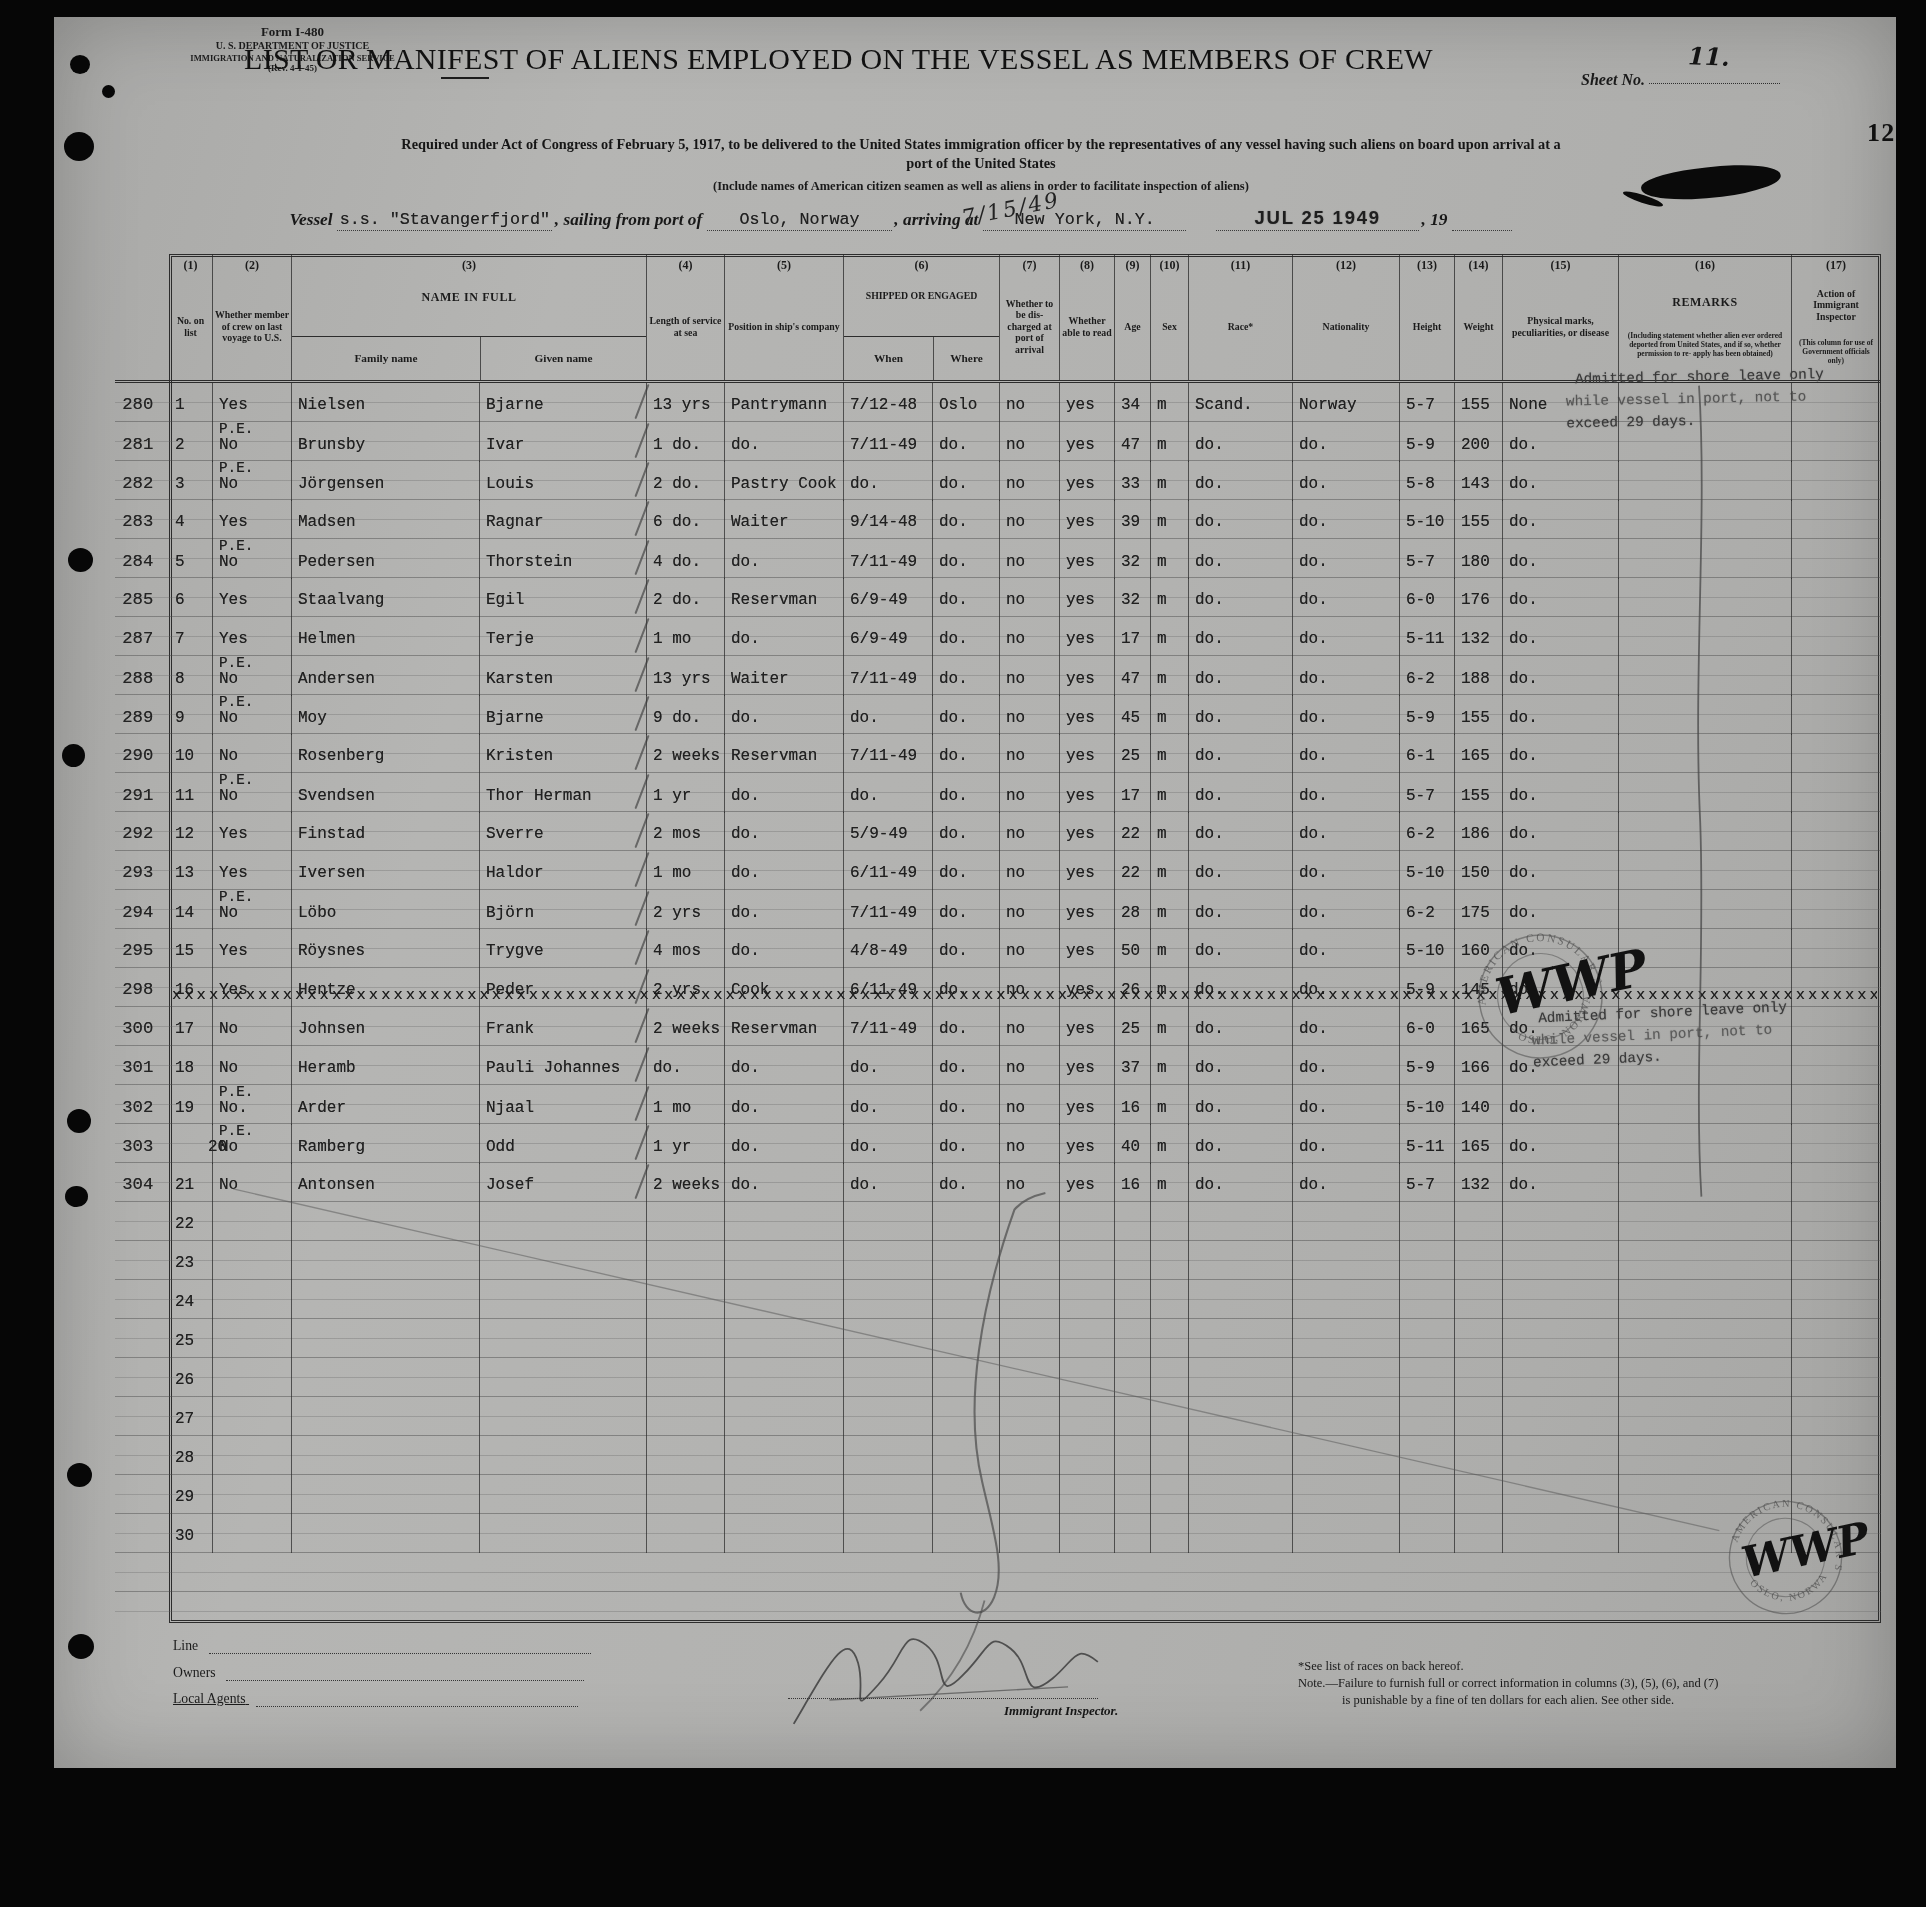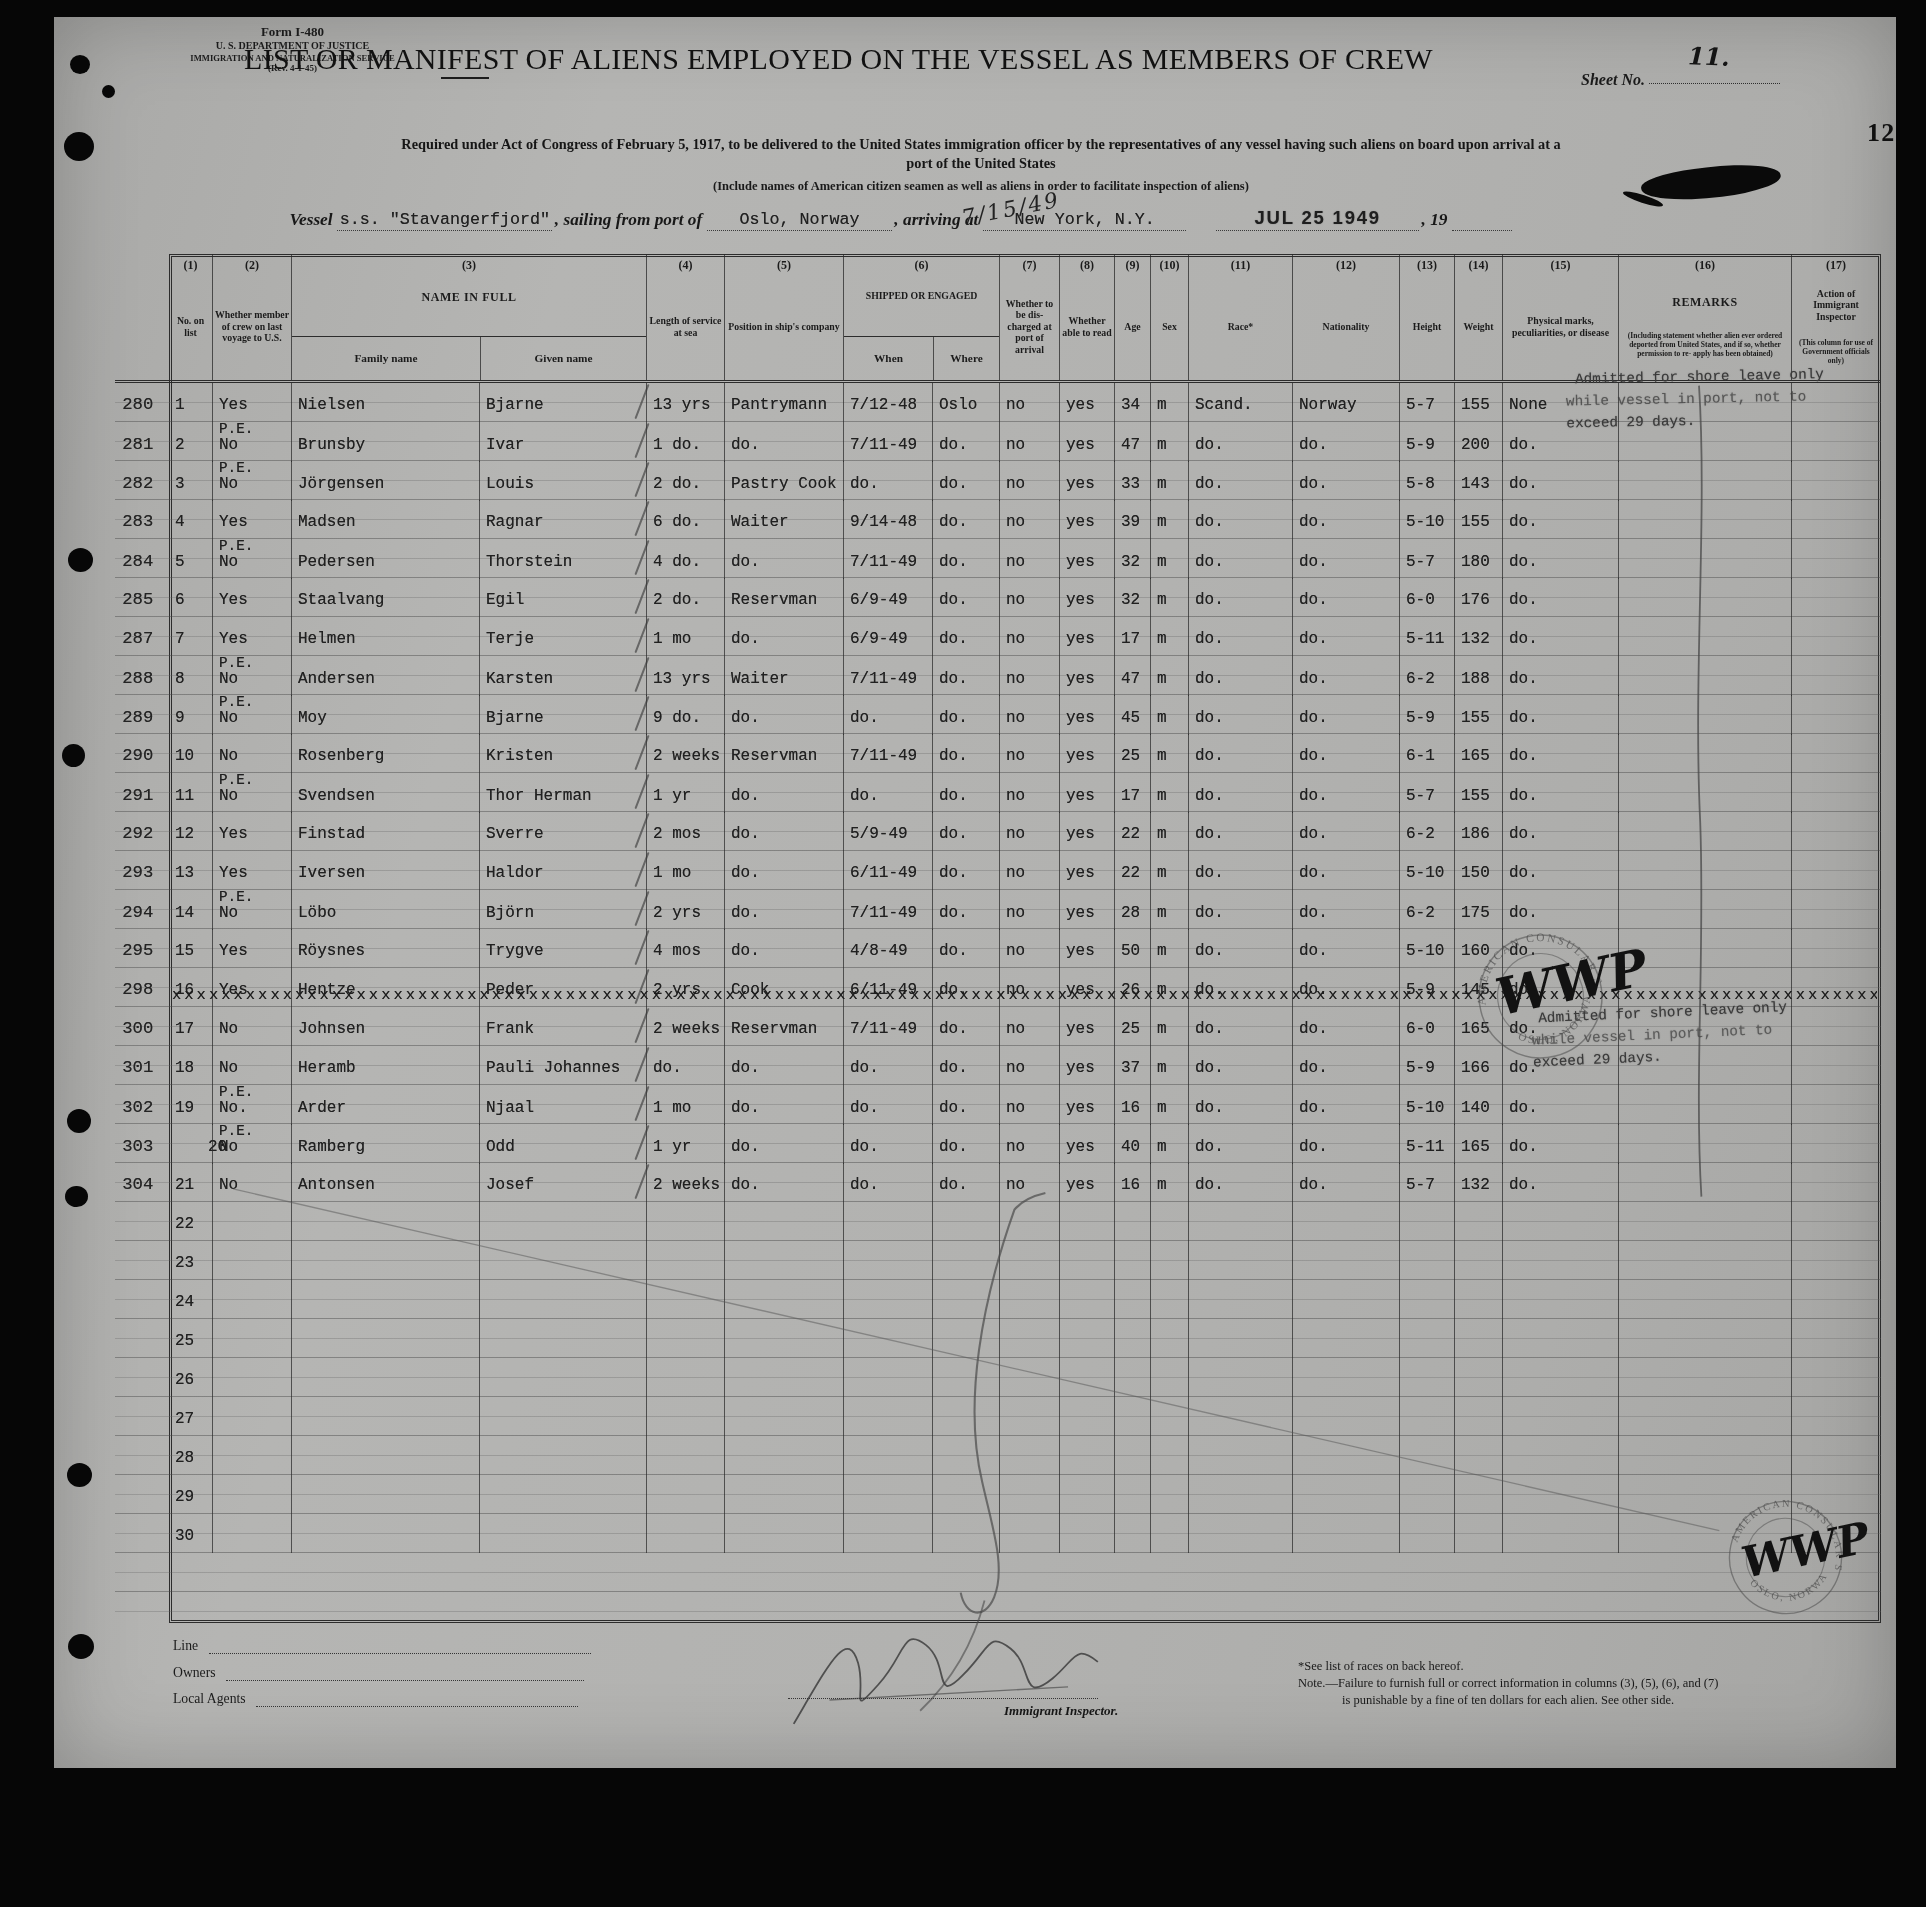--- a/index.html
+++ b/index.html
@@ -1055,21 +1055,21 @@
     </svg>
 
     <div class="foot-label" style="left:119px;top:1621px;">
       <span>Line</span>
       <span class="foot-dots" style="width:382px;margin-left:7.2px;"></span>
     </div>
     <div class="foot-label" style="left:119px;top:1648px;">
       <span>Owners</span>
       <span class="foot-dots" style="width:358px;margin-left:7.2px;"></span>
     </div>
-    <div class="foot-label" style="left:119px;top:1674px;">
+    <div class="foot-label" style="left:119px;top:1674px;text-decoration:underline;">
       <span>Local Agents</span>
       <span class="foot-dots" style="width:322px;margin-left:7.2px;"></span>
     </div>
     <div class="abs" style="left:734px;top:1681px;width:310px;border-bottom:1.8px dotted #353535;"></div>
     <div class="insp-label" style="left:950px;top:1686px;">Immigrant Inspector.</div>
     <div class="footnote" style="left:1244px;top:1642px;">*See list of races on back hereof.</div>
     <div class="footnote" style="left:1244px;top:1659px;">Note.—Failure to furnish full or correct information in columns (3), (5), (6), and (7)</div>
     <div class="footnote" style="left:1288px;top:1676px;">is punishable by a fine of ten dollars for each alien.   See other side.</div>
 
     <div class="hole" style="left:16px;top:38px;width:20px;height:19px;"></div>

